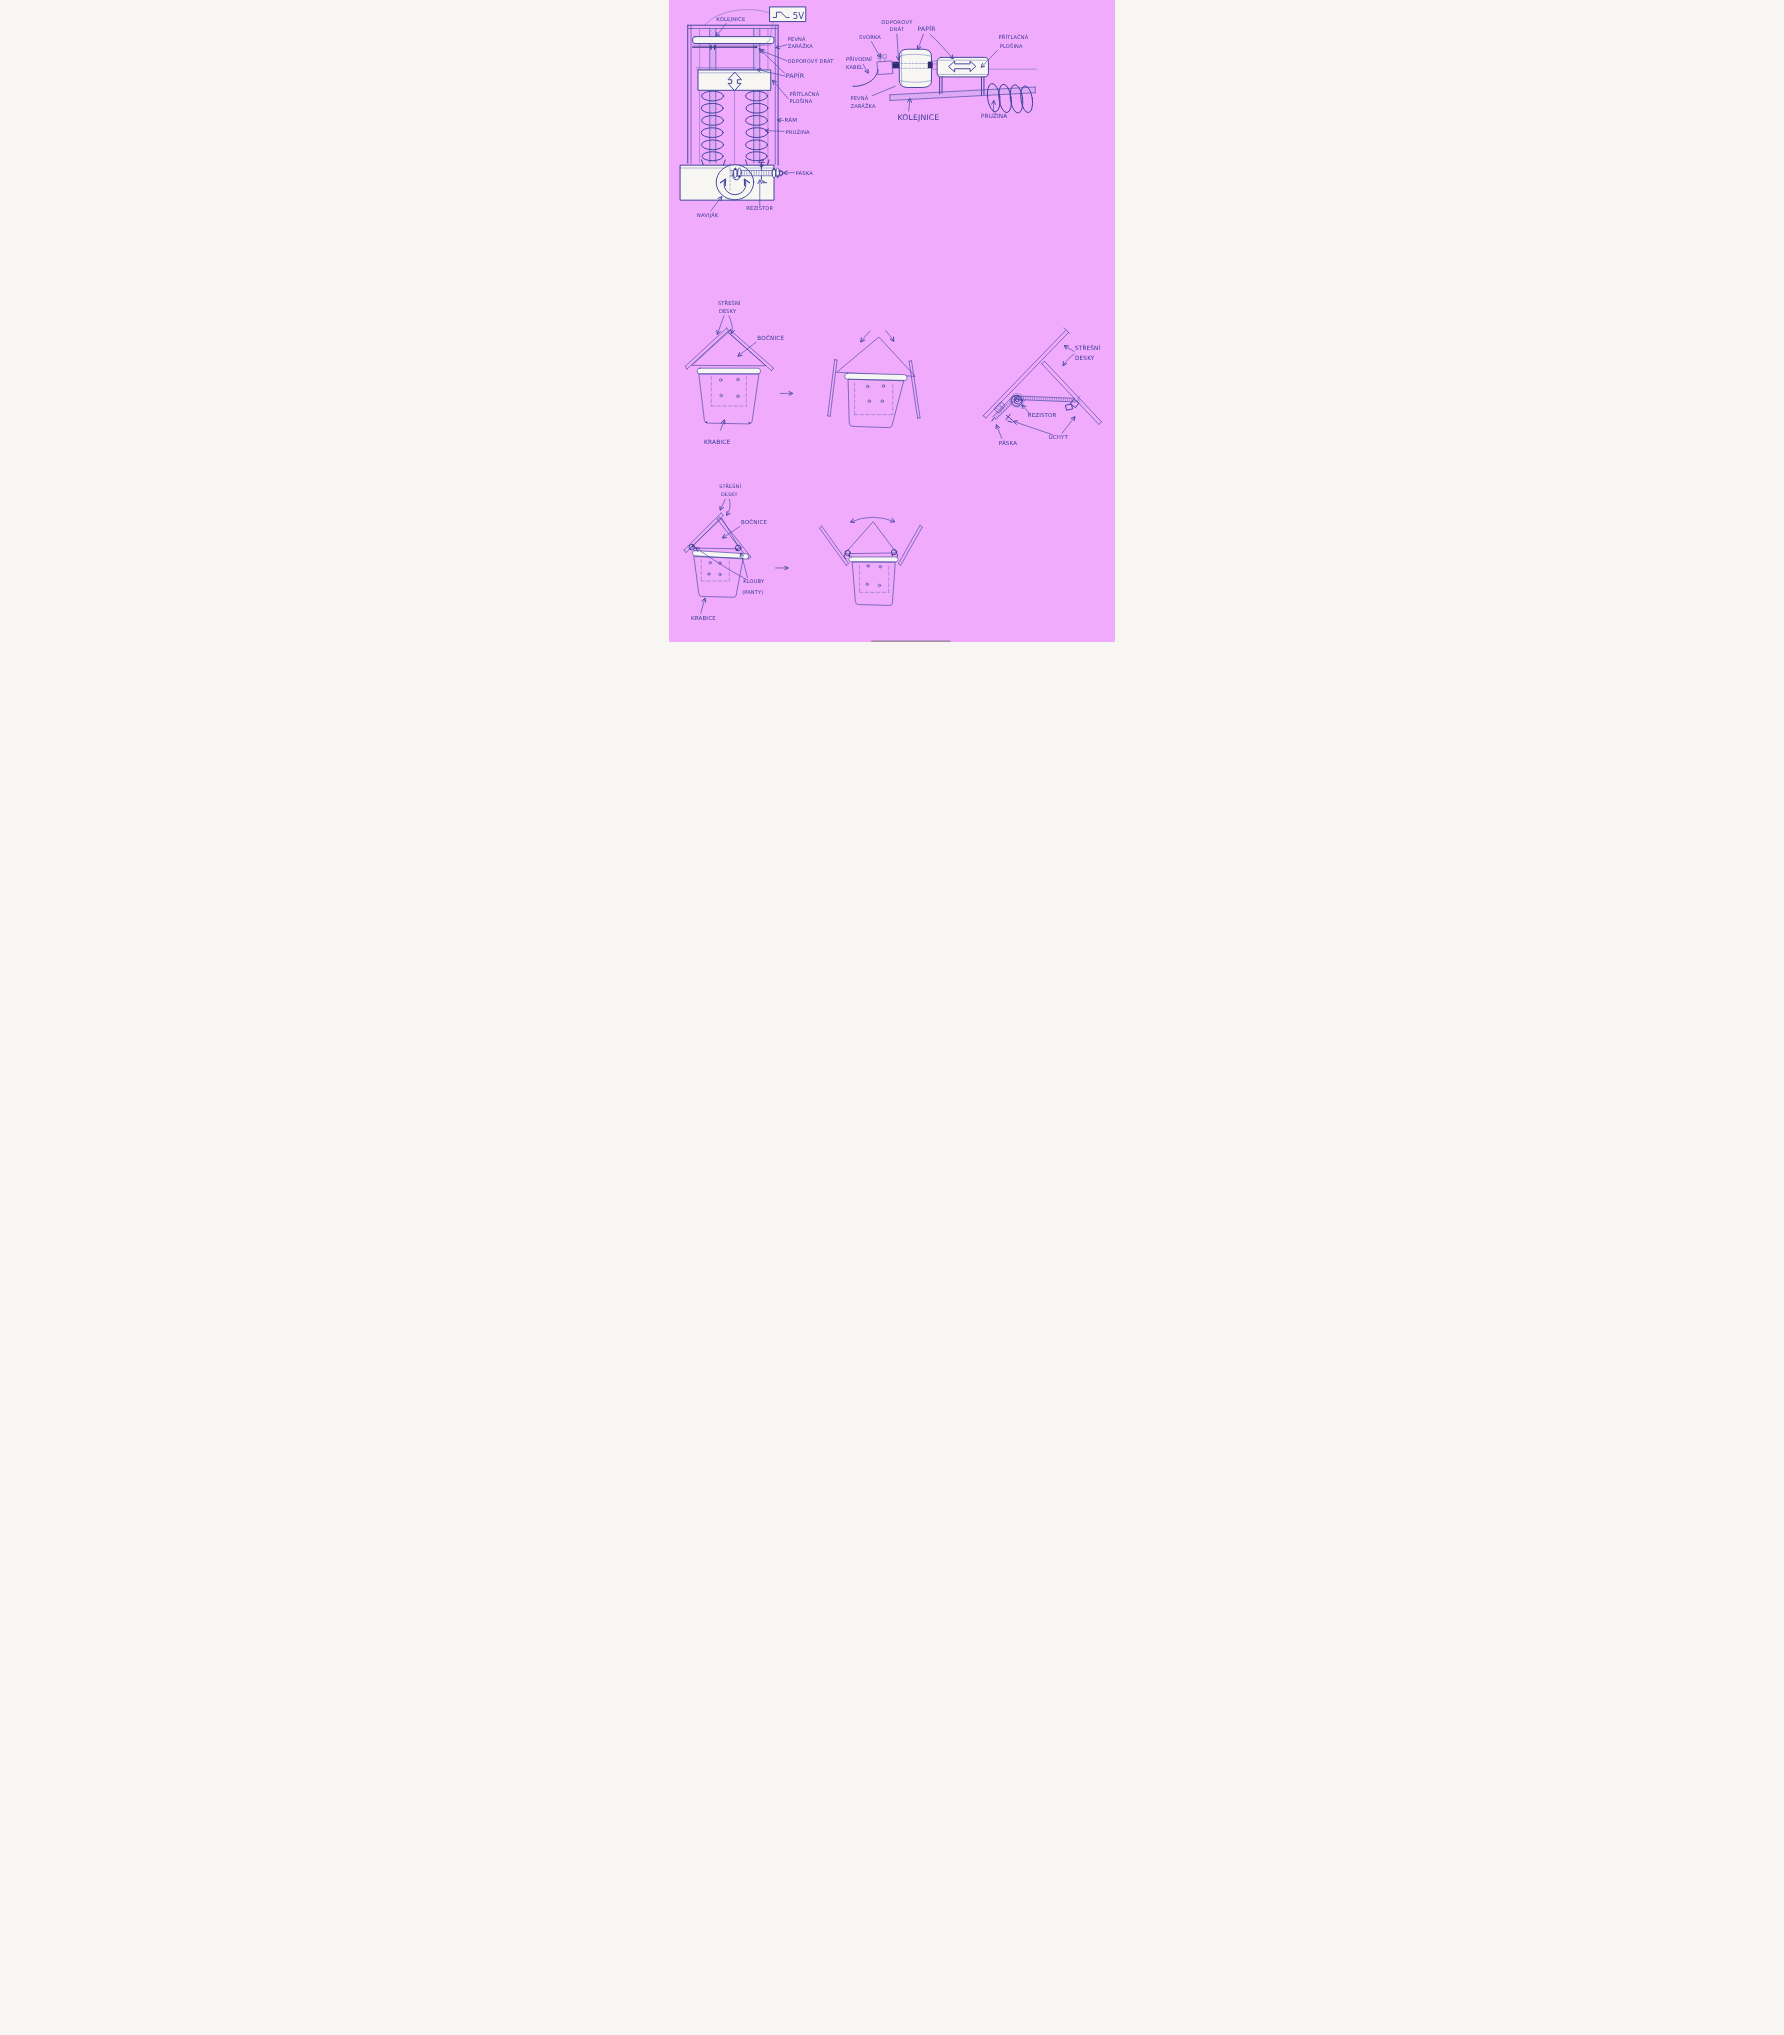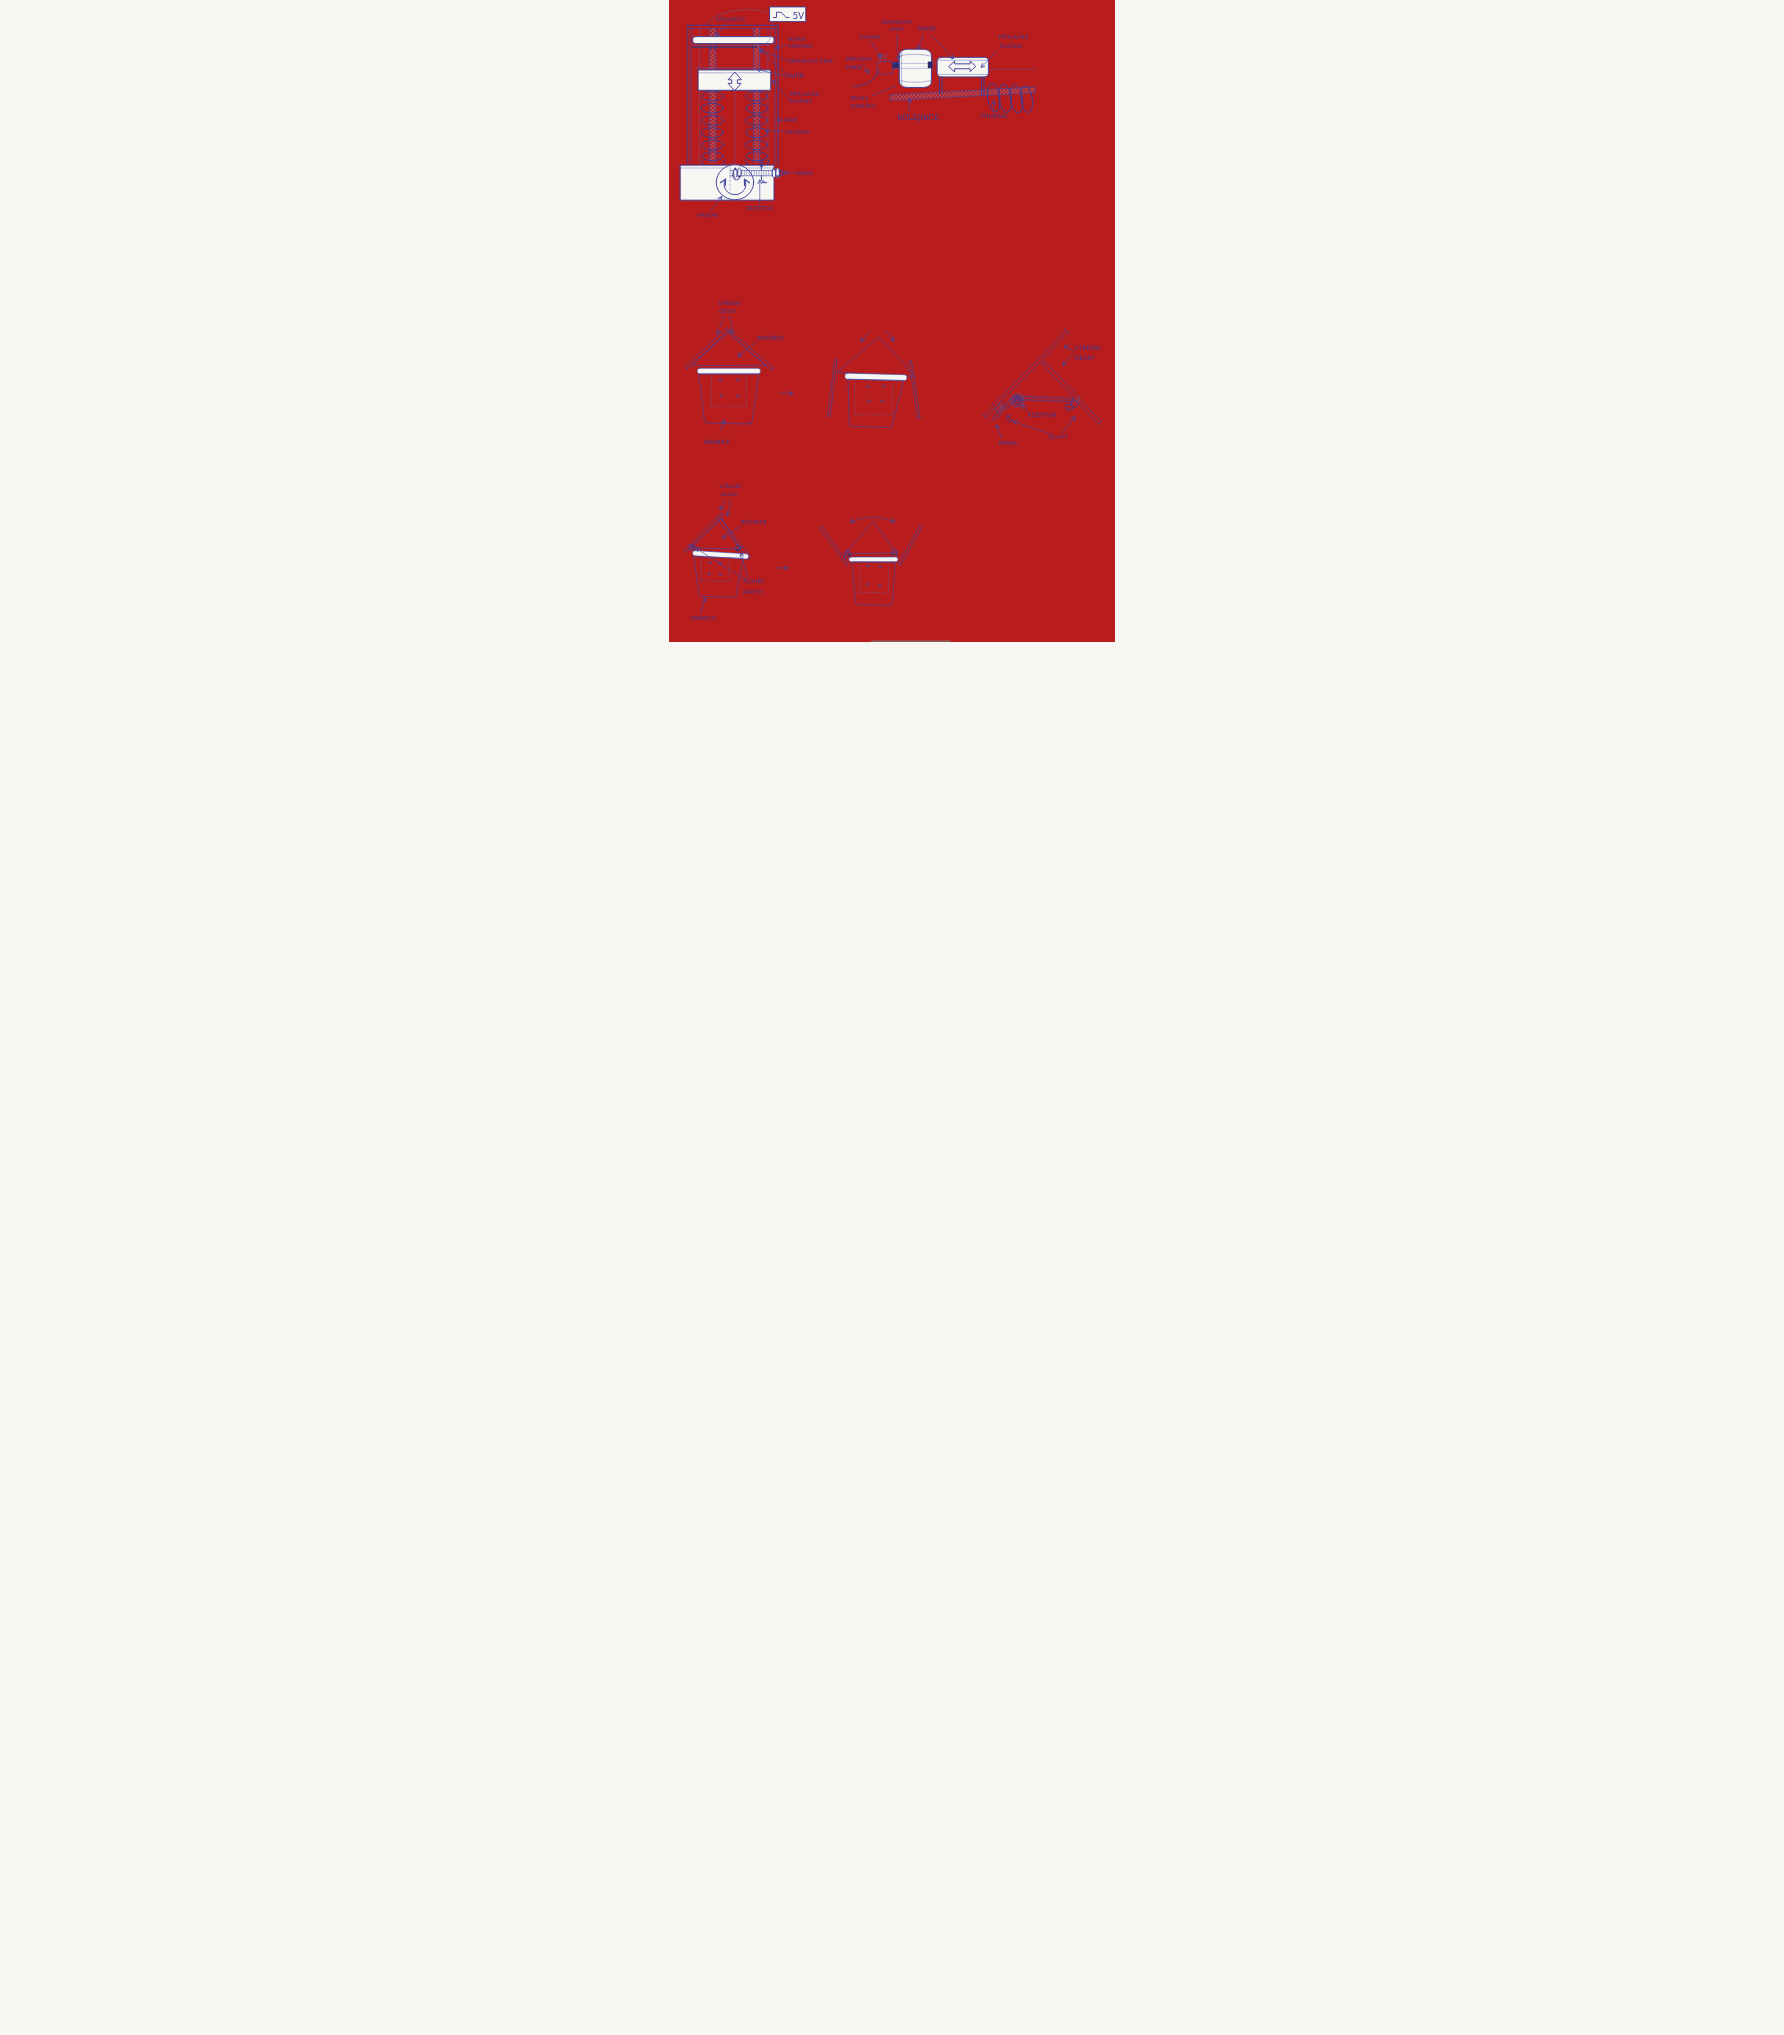--- a/index.html
+++ b/index.html
@@ -1,16 +1,16 @@
 <!DOCTYPE html>
 <html style="font-size:6.5px"><head>
 <meta charset="utf-8">
 <style>
   html,body{margin:0;padding:0;background:#f7f6f3;}
-  .page{position:relative;width:446px;height:642px;margin:0 auto;background:#b91c1c;overflow:hidden;}
+  .page{position:relative;width:446px;height:642px;margin:0 auto;background:#f0abfc;overflow:hidden;}
   svg{display:block}
   .s{stroke:#4347a0;fill:none;stroke-width:1.6;stroke-linecap:round;stroke-linejoin:round}
   .s2{stroke:#3a3d97;fill:none;stroke-width:2.3;stroke-linecap:round;stroke-linejoin:round}
   .s3{stroke:#34367e;fill:none;stroke-width:3;stroke-linecap:round;stroke-linejoin:round}
   .thin{stroke:#5a60b2;fill:none;stroke-width:1.1;stroke-linecap:round;stroke-linejoin:round}
   .dsh{stroke-dasharray:8 6}
   .dsh2{stroke-dasharray:5 4}
   .pf{fill:#f7f6f3}
   .blob{fill:#2e2a6e;stroke:none}
   .lbl{font-family:"DejaVu Sans",sans-serif;fill:#363b96;letter-spacing:.4px}

